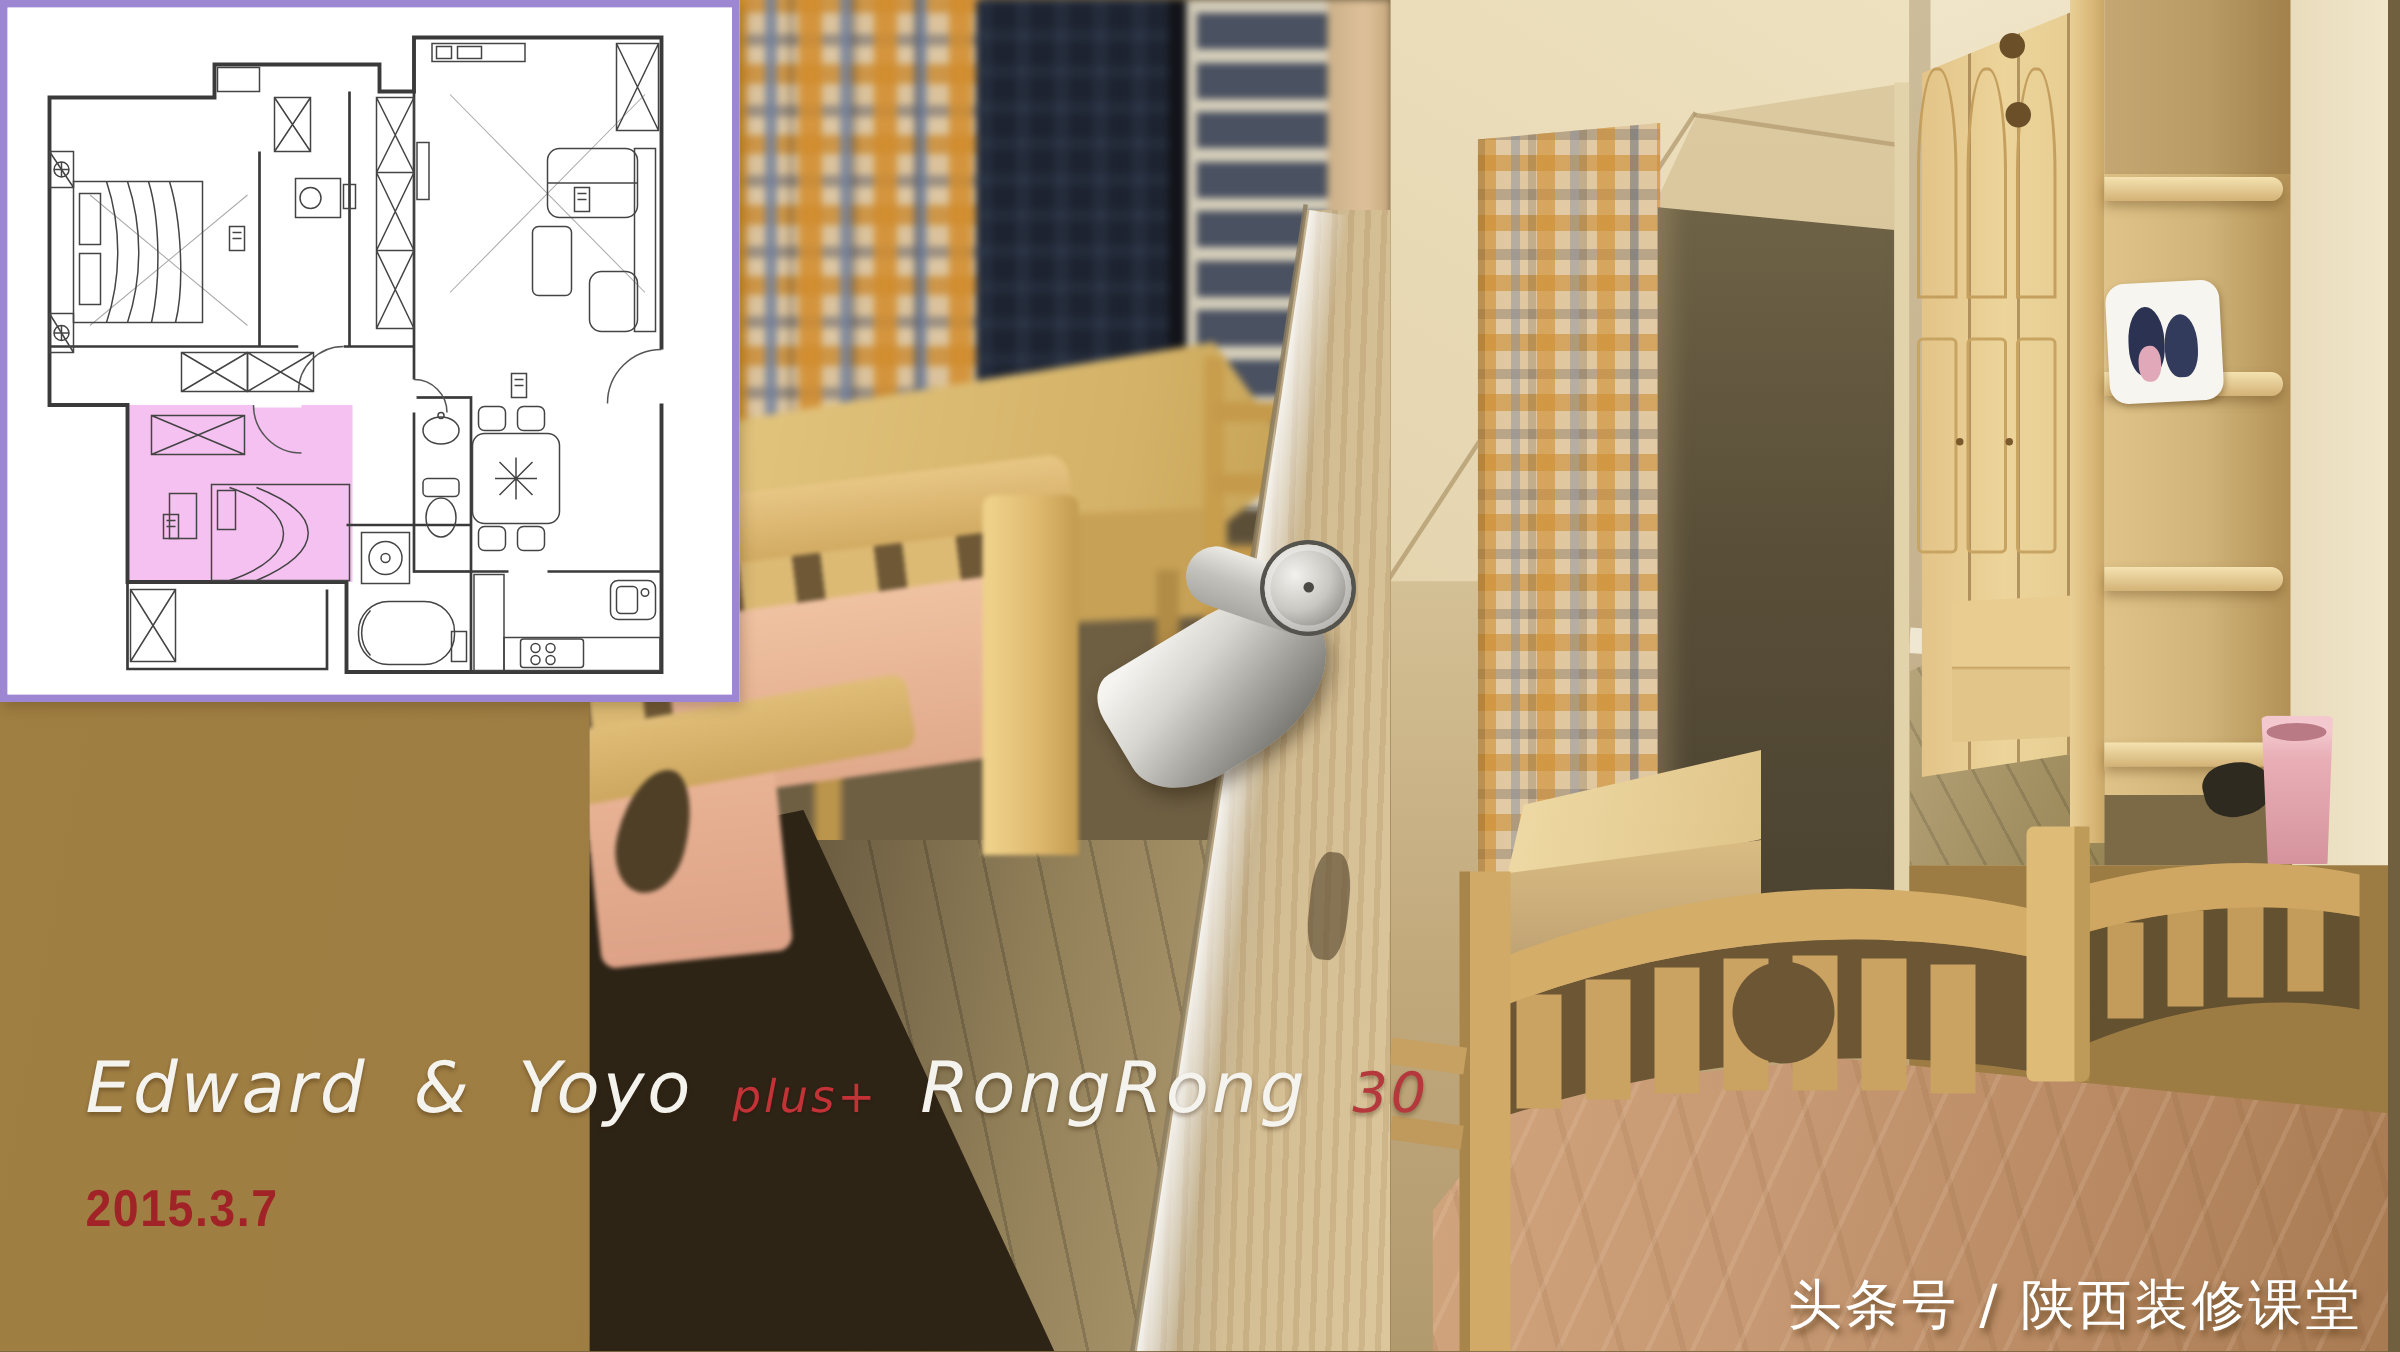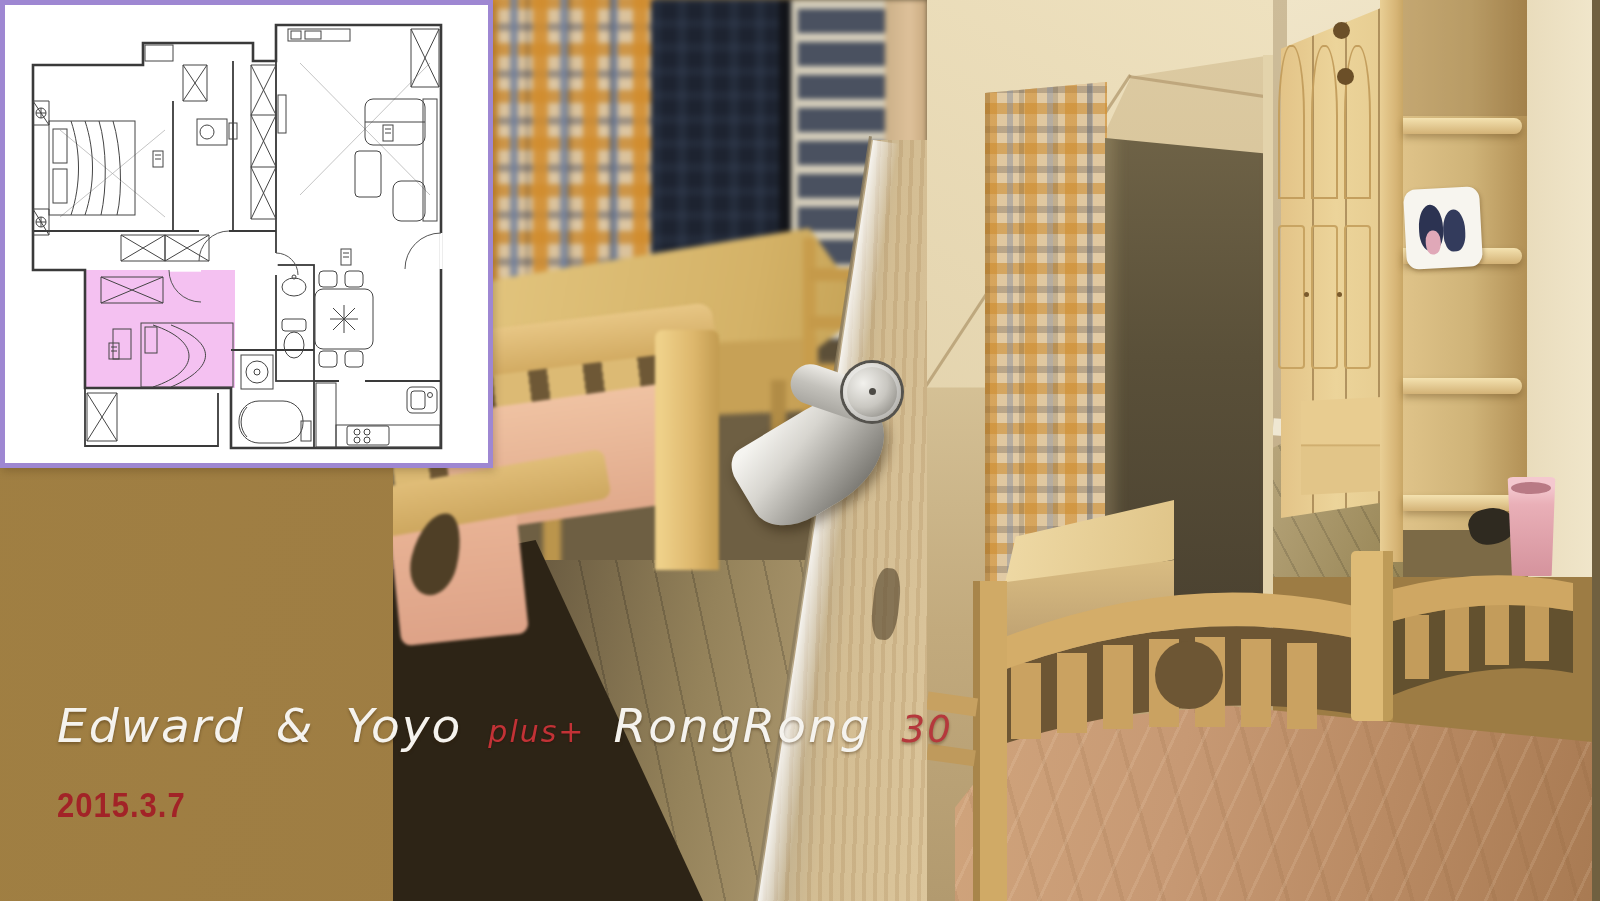--- a/index.html
+++ b/index.html
@@ -433,14 +433,15 @@
         <rect x="104" y="338" width="10" height="16"></rect>
           <path d="M106,342 h6 M106,346 h6"></path>
       </g>
     </svg>
   </div>
 
   <div class="abs title">
     <span class="t-names">Edward &amp; Yoyo</span><span class="t-plus">plus+</span><span class="t-second">RongRong</span><span class="t-num">30</span>
   </div>
   <div class="abs date">2015.3.7</div>
+  <div class="abs watermark">头条号 / 陕西装修课堂</div>
 
 </div>
 
 </body></html>

